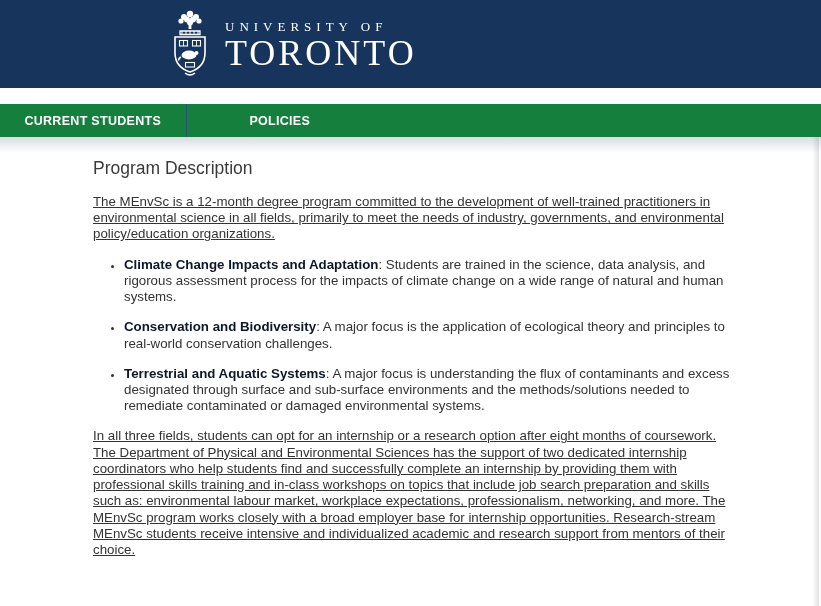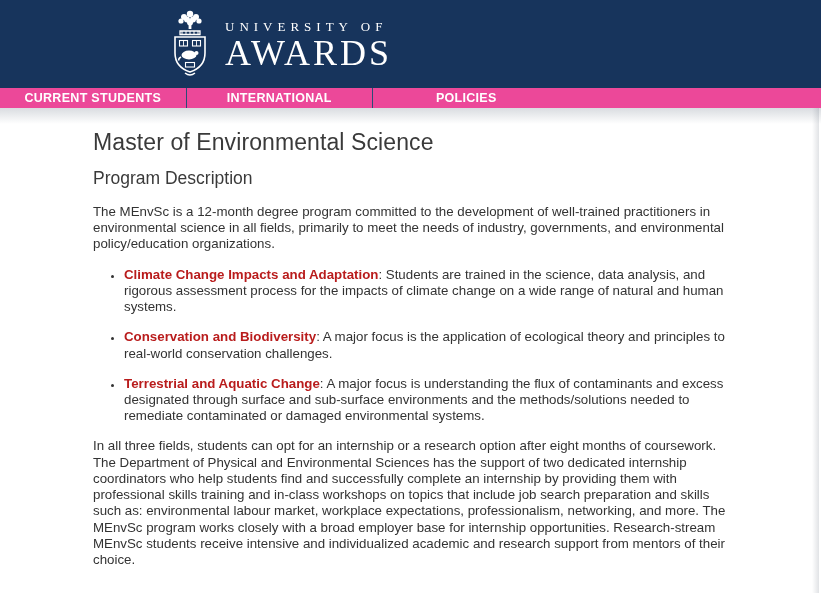--- a/index.html
+++ b/index.html
@@ -27,22 +27,23 @@
     font-size: 13px; letter-spacing: 5px; color: #ffffff; white-space: nowrap;
   }
   .wordmark .bottom {
     font-family: "Liberation Serif", "DejaVu Serif", serif;
     font-size: 36px; letter-spacing: 3px; line-height: 1.05; color: #ffffff;
     white-space: nowrap;
   }
 
   
   .nav {
-    height: 20px; background: #ec4899; display: flex; overflow: hidden;
+    height: 33px; background: #15803d; display: flex; overflow: hidden;
     width: 100%;
+    margin-top: 16px;
   }
   .nav-item {
     flex: 0 0 186.5px; display: flex; align-items: center; justify-content: center;
     color: #ffffff; font-size: 12.5px; font-weight: 700; letter-spacing: 0.3px;
     border-right: 1px solid #2b4d77; cursor: pointer; white-space: nowrap;
   }
   .nav-item:last-child { border-right: none; }
 
   
   .content {
@@ -65,29 +66,30 @@
   h1.page-title {
     margin: 0 0 12px 0; font-size: 23px; font-weight: 400; color: #3a3a3a;
     letter-spacing: 0.1px;
   }
   h2.section-title {
     margin: 0 0 15px 0; font-size: 17.5px; font-weight: 400; color: #3a3a3a;
   }
   .body-text p {
     margin: 0 0 14px 0; font-size: 13.3px; line-height: 1.22; color: #333333;
     max-width: 642px;
+    text-decoration: underline;
   }
   ul.fields-list {
     margin: 0 0 14px 0; padding-left: 31px; max-width: 642px;
   }
   ul.fields-list li {
     margin: 0 0 14px 0; font-size: 13.3px; line-height: 1.22; color: #333333;
   }
   ul.fields-list li::marker { font-size: 11px; }
-  .bullet-term { font-weight: 700; color: #b91c1c; }
+  .bullet-term { font-weight: 700; color: #0f172a; }
 </style>
 </head>
 <body>
 
 <div class="header">
   <div class="logo">
     <span>
       <svg class="crest" viewBox="0 0 46 74" fill="none" xmlns="http://www.w3.org/2000/svg">
 
         <g fill="#ffffff">
@@ -117,44 +119,42 @@
         <circle cx="29.5" cy="46" r="2" fill="#ffffff"></circle>
         <path d="M14 50 q-3 1.5 -2 3.5" stroke="#ffffff" stroke-width="1.6"></path>
 
         <rect x="18.5" y="55.5" width="9" height="4.5" stroke="#ffffff" stroke-width="1.1"></rect>
 
         <path d="M18 66 q5 4 10 0" stroke="#ffffff" stroke-width="1.4"></path>
       </svg>
     </span>
     <span class="wordmark">
       <div class="top">UNIVERSITY OF</div>
-      <div class="bottom">AWARDS</div>
+      <div class="bottom">TORONTO</div>
     </span>
   </div>
 </div>
 
 <div class="nav">
   <div class="nav-item">CURRENT STUDENTS</div>
-  <div class="nav-item">INTERNATIONAL</div>
   <div class="nav-item">POLICIES</div>
 </div>
 
 <div class="content">
   <div class="nav-shadow"></div>
   <div class="right-shadow"></div>
   <div class="content-inner">
-    <h1 class="page-title">Master of Environmental Science</h1>
     <h2 class="section-title">Program Description</h2>
 
     <div class="body-text">
       <p>The MEnvSc is a 12-month degree program committed to the development of well-trained practitioners in environmental science in all fields, primarily to meet the needs of industry, governments, and environmental policy/education organizations.</p>
 
       <ul class="fields-list">
         <li><span class="bullet-term">Climate Change Impacts and Adaptation</span><span>: Students are trained in the science, data analysis, and rigorous assessment process for the impacts of climate change on a wide range of natural and human systems.</span></li>
         <li><span class="bullet-term">Conservation and Biodiversity</span><span>: A major focus is the application of ecological theory and principles to real-world conservation challenges.</span></li>
-        <li><span class="bullet-term">Terrestrial and Aquatic Change</span><span>: A major focus is understanding the flux of contaminants and excess designated through surface and sub-surface environments and the methods/solutions needed to remediate contaminated or damaged environmental systems.</span></li>
+        <li><span class="bullet-term">Terrestrial and Aquatic Systems</span><span>: A major focus is understanding the flux of contaminants and excess designated through surface and sub-surface environments and the methods/solutions needed to remediate contaminated or damaged environmental systems.</span></li>
       </ul>
 
       <p>In all three fields, students can opt for an internship or a research option after eight months of coursework. The Department of Physical and Environmental Sciences has the support of two dedicated internship coordinators who help students find and successfully complete an internship by providing them with professional skills training and in-class workshops on topics that include job search preparation and skills such as: environmental labour market, workplace expectations, professionalism, networking, and more. The MEnvSc program works closely with a broad employer base for internship opportunities. Research-stream MEnvSc students receive intensive and individualized academic and research support from mentors of their choice.</p>
 
     </div>
   </div>
 </div>
 
 </body></html>

